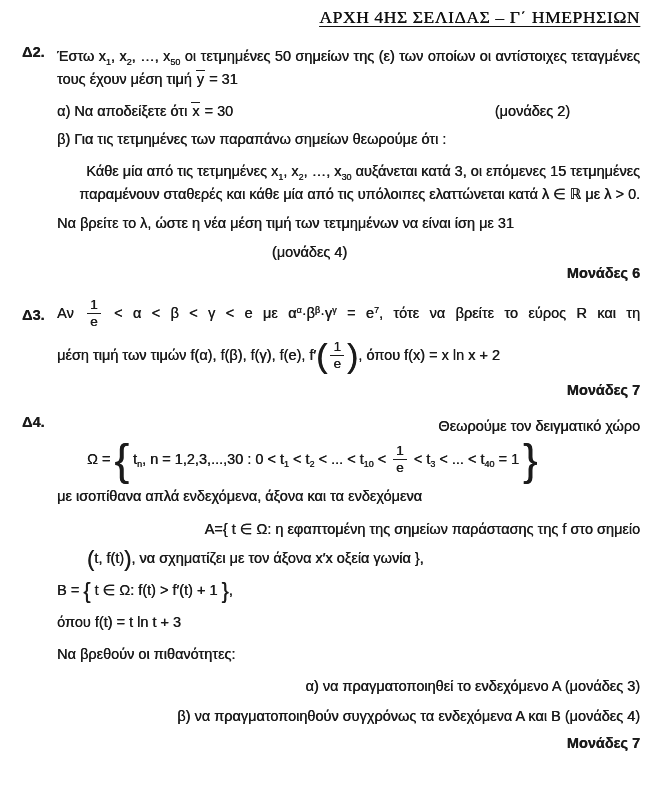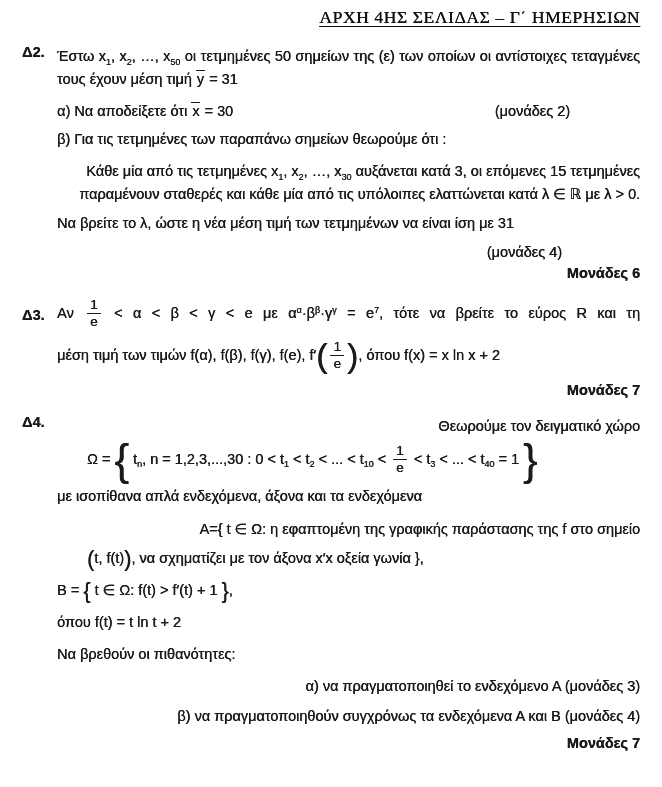--- a/index.html
+++ b/index.html
@@ -24,21 +24,21 @@
   .plabel.pt { padding-top: 10px; }
 
   p { margin: 4px 0 9px; line-height: 1.6; }
   .just  { text-align: justify; }
   .jlast { text-align: justify; text-align-last: justify; }
 
   .row { display: flex; justify-content: space-between; align-items: baseline; margin: 0 0 0; line-height: 1.6; }
   .row .marks { padding-right: 70px; white-space: nowrap; }
 
   .find { margin-bottom: 1px; }
-  .marks-right { text-align: right; padding-right: 78px; line-height: 1.25; margin: 8px 0 3px; }
+  .marks-right { text-align: center; padding-right: 78px; line-height: 1.25; margin: 8px 0 3px; }
   .total { text-align: right; font-weight: bold; line-height: 1.3; margin: 2px 0 11px; }
 
   sub { font-size: 62%; line-height: 0; }
   sup { font-size: 62%; line-height: 0; vertical-align: 0.45em; }
 
   .over { display: inline-block; border-top: 1.5px solid currentColor; line-height: 1.08; padding: 1px 1px 0; }
 
   .frac { display: inline-flex; flex-direction: column; align-items: center;
     vertical-align: middle; line-height: 1.05; margin: 0 3px; font-size: 13.5px; }
   .frac .num { border-bottom: 1.4px solid currentColor; padding: 0 3px 1px; }
@@ -96,24 +96,24 @@
 
   <section class="problem">
     <div class="plabel">Δ4.</div>
     <div class="pbody">
       <p class="tightb">Θεωρούμε τον δειγματικό χώρο</p>
       <p class="omega">Ω = <span class="big xl">{</span> t<sub>n</sub>,  n = 1,2,3,...,30 :  0 &lt; t<sub>1</sub> &lt; t<sub>2</sub> &lt; ... &lt; t<sub>10</sub> &lt; <span class="frac">
             <span class="num">1</span>
             <span class="den">e</span>
           </span> &lt; t<sub>3</sub> &lt; ... &lt; t<sub>40</sub> = 1 <span class="big xl">}</span></p>
       <p>με ισοπίθανα απλά ενδεχόμενα, άξονα και τα ενδεχόμενα</p>
-      <p class="tightb">Α={ t ∈ Ω: η εφαπτομένη της γραφικής παράστασης της f στο σημείο</p>
+      <p class="tightb">Α={ t ∈ Ω: η εφαπτομένη της σημείων παράστασης της f στο σημείο</p>
       <p class="indent"><span class="big md">(</span>t, f(t)<span class="big md">)</span>, να σχηματίζει με τον άξονα x′x οξεία γωνία },</p>
       <p>Β = <span class="big md">{</span> t ∈ Ω:  f(t) &gt; f′(t) + 1 <span class="big md">}</span>,</p>
-      <p>όπου f(t) = t ln t + 2</p>
+      <p>όπου f(t) = t ln t + 3</p>
       <p>Να βρεθούν οι πιθανότητες:</p>
       <p class="tightb">α) να πραγματοποιηθεί το ενδεχόμενο Α (μονάδες 3)</p>
       <p class="tightb">β) να πραγματοποιηθούν συγχρόνως τα ενδεχόμενα Α και Β (μονάδες 4)</p>
       <p class="total">Μονάδες 7</p>
     </div>
   </section>
 
 </div>
 
 </body></html>

